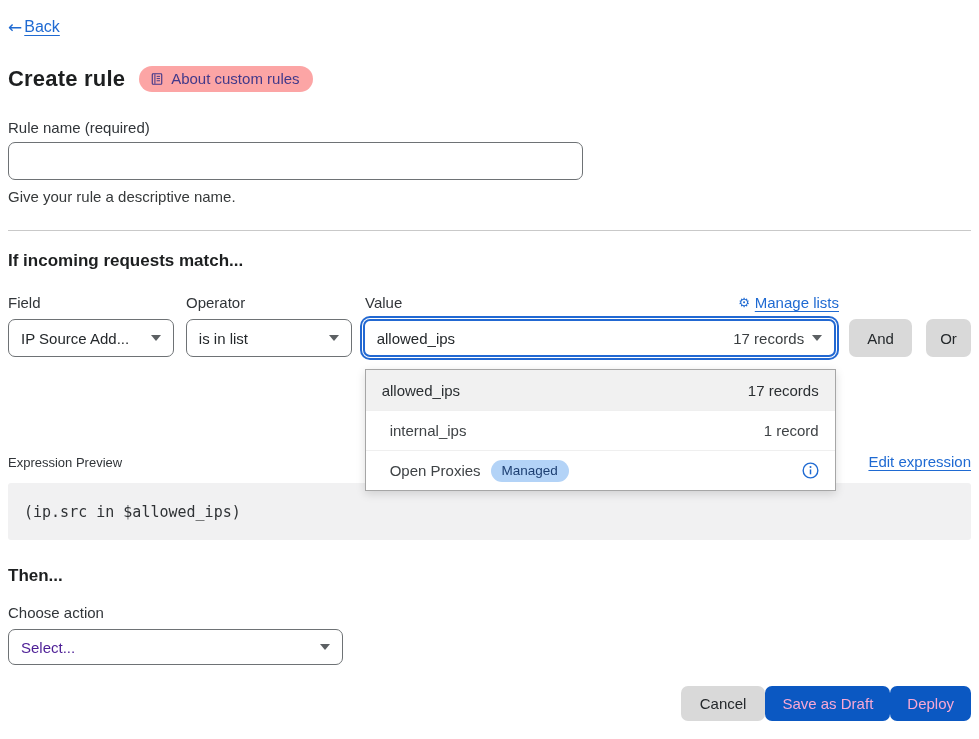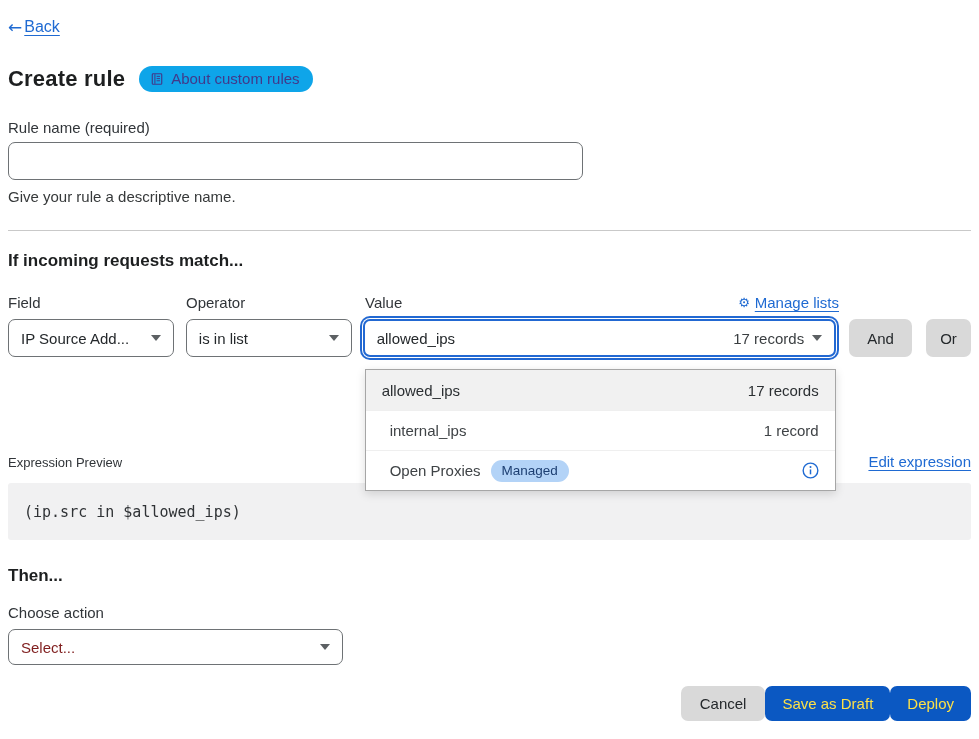--- a/index.html
+++ b/index.html
@@ -8,21 +8,21 @@
   .page { padding:0 8px; position:relative; }
 
   
   .back-row { padding-top:17px; font-size:16px; }
   .back-link { color:#1f6ad2; text-decoration:none; display:inline-flex; align-items:center; gap:2px; cursor:pointer; }
   .back-arrow { font-family:"DejaVu Sans", sans-serif; font-size:17px; }
   .back-text { text-decoration:underline; text-underline-offset:3px; }
 
   .title-row { margin-top:29px; display:flex; align-items:center; gap:14px; }
   .page-title { font-size:22px; font-weight:700; letter-spacing:.2px; }
-  .about-badge { display:inline-flex; align-items:center; gap:7px; background:#0ea5e9; color:#42398a;
+  .about-badge { display:inline-flex; align-items:center; gap:7px; background:#fca5a5; color:#42398a;
     font-size:15px; padding:4px 13px 5px 11px; border-radius:14px; cursor:pointer; }
   .about-badge svg { display:block; }
 
   
   .field-label { margin-top:27px; font-size:15px; color:#313539; }
   .rule-name-input { margin-top:6px; width:575px; height:38px; border:1px solid #6e7275; border-radius:7px;
     font-size:15px; padding:0 12px; font-family:"Liberation Sans", sans-serif; color:#1d1f20; outline:none; display:block; }
   .helper-text { margin-top:8px; font-size:15px; color:#36393a; }
 
   .divider { border:none; border-top:1px solid #c9c9c9; margin-top:25px; }
@@ -72,27 +72,27 @@
   .expr-label-row { margin-top:96px; display:flex; justify-content:space-between; align-items:flex-end; }
   .expr-label { font-size:13px; color:#313539; }
   .edit-expression { font-size:15px; color:#1f6ad2; text-decoration:underline; text-underline-offset:3px; cursor:pointer; }
   .expr-block { margin-top:13px; height:57px; background:#f1f1f2; border-radius:3px; display:flex; align-items:center;
     padding-left:16px; font-family:"DejaVu Sans Mono", monospace; font-size:15px; color:#303336; }
 
   
   .then-heading { margin-top:26px; }
   .choose-action-label { margin-top:18px; }
   .action-select { margin-top:8px; width:335px; height:36px; }
-  .placeholder { color:#7f1d1d; }
+  .placeholder { color:#4c1d95; }
 
   
   .footer { margin-top:21px; display:flex; justify-content:flex-end; }
   .btn { height:35px; border:none; border-radius:7px; font-size:15px; font-family:"Liberation Sans", sans-serif; cursor:pointer; }
   .btn-gray { background:#d9d9d9; color:#24282b; padding:0 19px; }
-  .btn-blue { background:#0b58c2; color:#fde047; padding:0 17px; }
+  .btn-blue { background:#0b58c2; color:#f9a8d4; padding:0 17px; }
 </style>
 </head>
 <body>
 
 <div class="page">
 
   <div class="back-row">
     <a class="back-link">
       <span class="back-arrow">←</span>
       <span class="back-text">Back</span>

